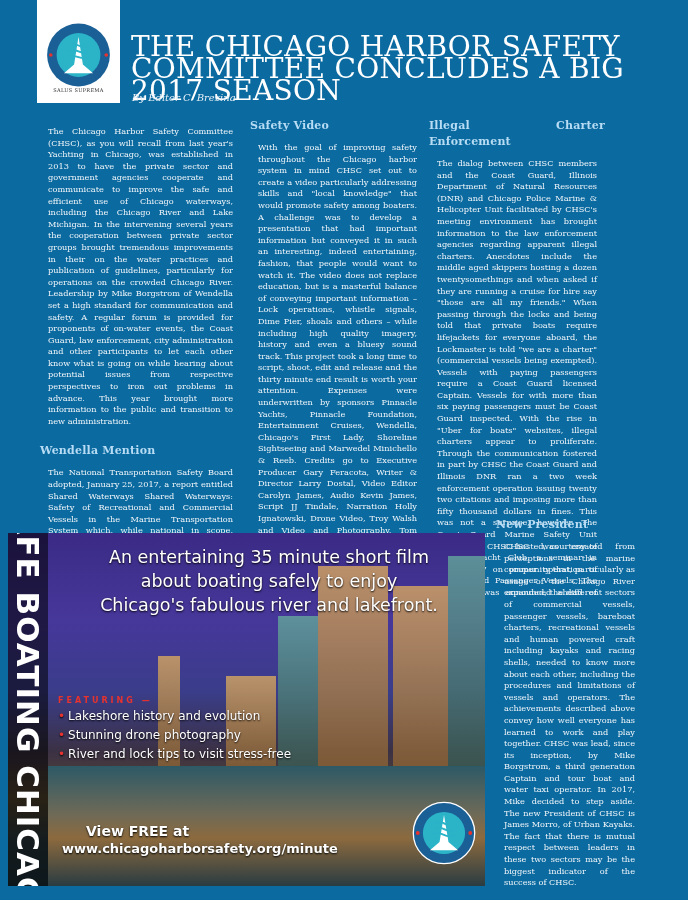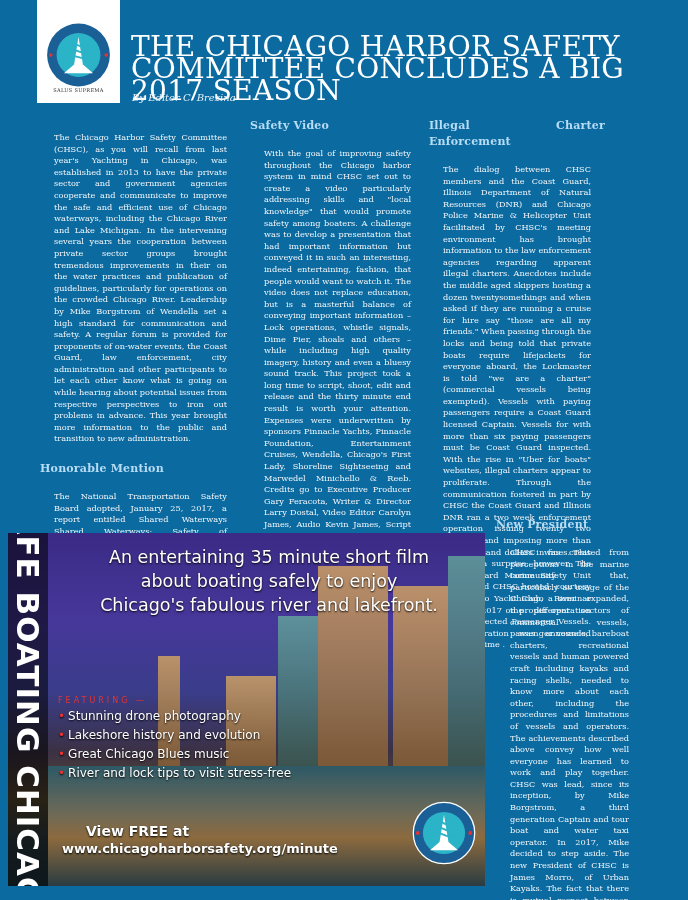--- a/index.html
+++ b/index.html
@@ -5,40 +5,40 @@
   html,body{margin:0;padding:0;}
   body{width:688px;height:900px;background:#0b6aa0;position:relative;overflow:hidden;
        font-family:"DejaVu Serif",serif;color:#ffffff;}
   .logo-box{position:absolute;left:37px;top:0;width:83px;height:103px;background:#ffffff;}
   .logo-box svg{position:absolute;left:5px;top:22px;}
   .logo-motto{position:absolute;left:0;width:83px;top:87px;text-align:center;font-size:5px;color:#333;letter-spacing:.3px;}
   .title{position:absolute;left:131px;top:36px;width:550px;font-family:"DejaVu Serif",serif;font-size:28px;line-height:22px;
          letter-spacing:.3px;color:#ffffff;font-weight:normal;margin:0;}
   .byline{position:absolute;left:132px;top:92px;font-size:10px;font-style:italic;color:#e8f1f8;}
   .col{position:absolute;font-size:8.2px;line-height:11.6px;text-align:justify;color:#f1f6fa;}
-  .col p{margin:14px;}
+  .col p{margin:8px;}
   .col h2{font-size:11px;font-weight:bold;color:#b7dcf4;margin:0 0 4px 0;line-height:16px;letter-spacing:.2px;}
   .col1{left:40px;top:118px;width:201px;}
   .col1 h2{margin-top:16px;}
   .col2{left:250px;top:118px;width:175px;}
   .col3{left:429px;top:118px;width:176px;}
   .col4{left:496px;top:517px;width:147px;}
   .ad{position:absolute;left:8px;top:533px;width:477px;height:353px;overflow:hidden;
       background:linear-gradient(180deg,#3b2b86 0%,#46379a 25%,#3a3d8a 45%,#3b3144 62%,#5b4a30 75%,#2b3d45 88%,#20343c 100%);}
   .ad-vert{position:absolute;left:0;top:0;width:40px;height:353px;background:rgba(0,0,0,0.55);}
   .ad-vert span{position:absolute;left:20px;top:176px;transform:translate(-50%,-50%) rotate(90deg);white-space:nowrap;
       font-family:"DejaVu Sans",sans-serif;font-weight:bold;font-size:31px;letter-spacing:1px;color:#fff;}
   .ad-headline{position:absolute;right:6px;top:12px;width:420px;text-align:center;font-family:"DejaVu Sans",sans-serif;
       font-size:17.5px;line-height:24px;color:#fff;text-shadow:0 1px 2px #000;}
   .bldg{position:absolute;bottom:120px;background:linear-gradient(180deg,#d8a860,#8a6236);opacity:.8;}
   .bldg.g{background:linear-gradient(180deg,#63a79c,#3a5b54);}
   .water{position:absolute;left:40px;right:0;bottom:0;height:120px;
       background:linear-gradient(180deg,#2d5966 0%,#6e6a57 40%,#8c6a3e 60%,#2a3c42 100%);}
   .feat{position:absolute;left:50px;top:163px;font-family:"DejaVu Sans",sans-serif;}
-  .feat-title{font-size:8px;font-weight:normal;letter-spacing:3px;color:#e8322d;margin-bottom:2px;}
+  .feat-title{font-size:8px;font-weight:bold;letter-spacing:3px;color:#e8322d;margin-bottom:2px;}
   .feat ul{list-style:none;margin:0;padding:0;}
   .feat li{font-size:12px;line-height:19px;color:#fff;text-shadow:0 1px 2px #000;}
   .feat li .b{color:#e8322d;margin-right:3px;}
   .ad-cta{position:absolute;left:54px;top:290px;font-family:"DejaVu Sans",sans-serif;font-weight:bold;color:#fff;text-shadow:0 1px 2px #000;}
   .ad-cta .l1{font-size:14px;line-height:17px;margin-left:24px;}
   .ad-cta .l2{font-size:13px;line-height:17px;}
   .ad-logo{position:absolute;left:404px;top:268px;}
 </style>
 </head>
 <body>
@@ -53,21 +53,21 @@
     <path d="M38 32 Q44 29 50 32 Q56 35 62 32 M36 40 Q43 37 50 40 Q57 43 64 40 M34 48 Q42 45 50 48 Q58 51 66 48" stroke="#2bb3c8" stroke-width="2.5" fill="none"></path>
   </svg>
   <div class="logo-motto">SALUS SUPREMA</div>
 </div>
 
 <h1 class="title">THE CHICAGO HARBOR SAFETY COMMITTEE CONCLUDES A BIG 2017 SEASON</h1>
 <div class="byline">By Editor C. Brezina</div>
 
 <div class="col col1">
   <p>The Chicago Harbor Safety Committee (CHSC), as you will recall from last year's Yachting in Chicago, was established in 2013 to have the private sector and government agencies cooperate and communicate to improve the safe and efficient use of Chicago waterways, including the Chicago River and Lake Michigan. In the intervening several years the cooperation between private sector groups brought tremendous improvements in their on the water practices and publication of guidelines, particularly for operations on the crowded Chicago River. Leadership by Mike Borgstrom of Wendella set a high standard for communication and safety. A regular forum is provided for proponents of on-water events, the Coast Guard, law enforcement, city administration and other participants to let each other know what is going on while hearing about potential issues from respective perspectives to iron out problems in advance. This year brought more information to the public and transition to new administration.</p>
-  <h2>Honorable Mention</h2>
+  <h2>Wendella Mention</h2>
   <p>The National Transportation Safety Board adopted, January 25, 2017, a report entitled Shared Waterways Shared Waterways: Safety of Recreational and Commercial Vessels in the Marine Transportation System which, while national in scope, specifically described the positive action of CHSC and appended the CHSC Safety Guidelines as an example of best practices.</p>
 </div>
 
 <div class="col col2">
   <h2>Safety Video</h2>
   <p>With the goal of improving safety throughout the Chicago harbor system in mind CHSC set out to create a video particularly addressing skills and "local knowledge" that would promote safety among boaters. A challenge was to develop a presentation that had important information but conveyed it in such an interesting, indeed entertaining, fashion, that people would want to watch it. The video does not replace education, but is a masterful balance of conveying important information – Lock operations, whistle signals, Dime Pier, shoals and others – while including high quality imagery, history and even a bluesy sound track. This project took a long time to script, shoot, edit and release and the thirty minute end result is worth your attention. Expenses were underwritten by sponsors Pinnacle Yachts, Pinnacle Foundation, Entertainment Cruises, Wendella, Chicago's First Lady, Shoreline Sightseeing and Marwedel Minichello &amp; Reeb. Credits go to Executive Producer Gary Feracota, Writer &amp; Director Larry Dostal, Video Editor Carolyn James, Audio Kevin James, Script JJ Tindale, Narration Holly Ignatowski, Drone Video, Troy Walsh and Video and Photography, Tom Blakely, Larry Dostal, Carolyn James, Troy Walsh and Russell Thomas. The video is viewable online at the CHSC website, has been broadcast on WYCC and anyone interested in boats or Chicago should love it.</p>
 </div>
 
 <div class="col col3">
   <h2>Illegal Charter Enforcement</h2>
@@ -94,23 +94,22 @@
 
   <div class="ad-headline">
     <div>An entertaining 35 minute short film</div>
     <div>about boating safely to enjoy</div>
     <div>Chicago's fabulous river and lakefront.</div>
   </div>
 
   <div class="feat">
     <div class="feat-title">FEATURING —</div>
     <ul>
+      <li><span class="b">•</span><span>Lakeshore history and evolution</span></li>
       <li><span class="b">•</span><span>Stunning drone photography</span></li>
-      <li><span class="b">•</span><span>Lakeshore history and evolution</span></li>
-      <li><span class="b">•</span><span>Great Chicago Blues music</span></li>
       <li><span class="b">•</span><span>River and lock tips to visit stress-free</span></li>
     </ul>
   </div>
 
   <div class="ad-cta">
     <div class="l1">View FREE at</div>
     <div class="l2">www.chicagoharborsafety.org/minute</div>
   </div>
 
   <svg class="ad-logo" width="64" height="64" viewBox="0 0 100 100">

